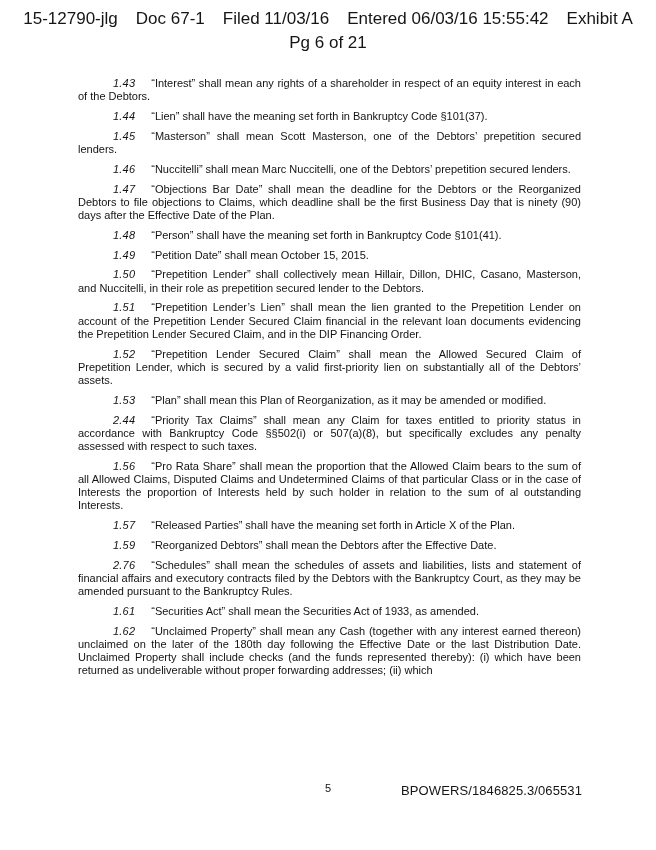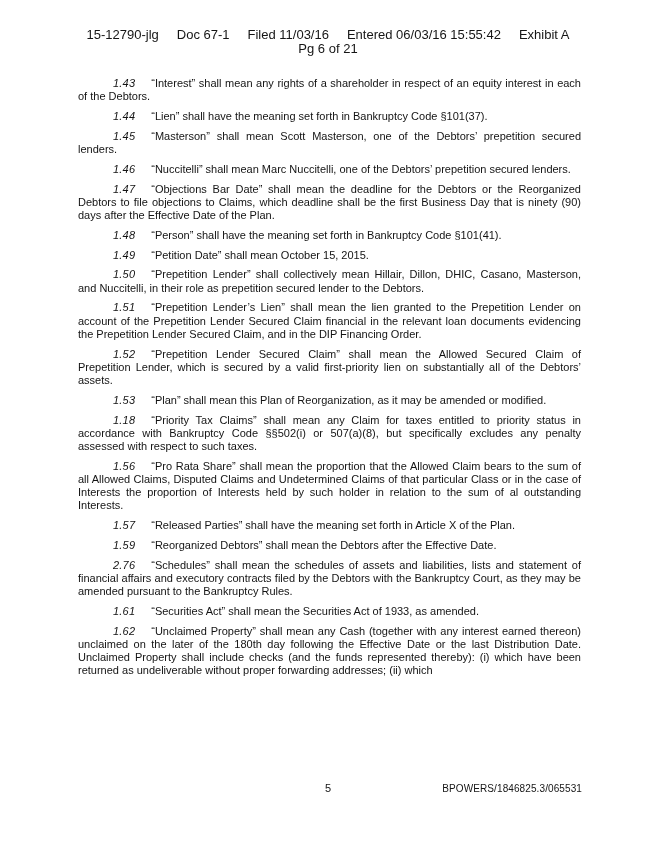--- a/index.html
+++ b/index.html
@@ -10,34 +10,34 @@
   .page {
     position: relative;
     width: 656px;
     height: 850px;
     background: #ffffff;
     color: #111111;
     font-family: "Liberation Sans", "DejaVu Sans", sans-serif;
     overflow: hidden;
   }
   .doc-header {
-    padding-top: 28px;
-    font-size: 13px;
+    padding-top: 12px;
+    font-size: 17px;
     line-height: 13px;
     color: #151515;
   }
   .doc-header-line1 {
     display: flex;
     justify-content: center;
     gap: 18px;
     white-space: nowrap;
   }
   .doc-header-line2 {
     text-align: center;
-    margin-top: 1px;
+    margin-top: 11px;
   }
   .doc-body {
     position: absolute;
     top: 77px;
     left: 78px;
     width: 503px;
   }
   .para {
     font-size: 11px;
     line-height: 13.2px;
@@ -63,21 +63,21 @@
     left: 0;
     right: 0;
     text-align: center;
     font-size: 11px;
     color: #151515;
   }
   .doc-ref {
     position: absolute;
     right: 74px;
     top: 1px;
-    font-size: 10px;
+    font-size: 13px;
     letter-spacing: 0.1px;
     color: #151515;
   }
 </style>
 </head>
 <body>
 
 <div class="page">
 
   <div class="doc-header">
@@ -109,21 +109,21 @@
 
       <p class="para"><span class="num">1.50</span><span>“Prepetition Lender” shall collectively mean Hillair, Dillon, DHIC, Casano, Masterson, and Nuccitelli, in their role as prepetition secured lender to the Debtors.</span></p>
 
       <p class="para"><span class="num">1.51</span><span>“Prepetition Lender’s Lien” shall mean the lien granted to the Prepetition Lender on account of the Prepetition Lender Secured Claim financial in the relevant loan documents evidencing the Prepetition Lender Secured Claim, and in the DIP Financing Order.</span></p>
 
       <p class="para"><span class="num">1.52</span><span>“Prepetition Lender Secured Claim” shall mean the Allowed Secured Claim of Prepetition Lender, which is secured by a valid first-priority lien on substantially all of the Debtors’ assets.</span></p>
 
       <p class="para"><span class="num">1.53</span><span>“Plan” shall mean this Plan of Reorganization, as it may be amended or modified.</span></p>
 
 
-      <p class="para"><span class="num">1.18</span><span>“Priority Tax Claims” shall mean any Claim for taxes entitled to priority status in accordance with Bankruptcy Code §§502(i) or 507(a)(8), but specifically excludes any penalty assessed with respect to such taxes.</span></p>
+      <p class="para"><span class="num">2.44</span><span>“Priority Tax Claims” shall mean any Claim for taxes entitled to priority status in accordance with Bankruptcy Code §§502(i) or 507(a)(8), but specifically excludes any penalty assessed with respect to such taxes.</span></p>
 
       <p class="para"><span class="num">1.56</span><span>“Pro Rata Share” shall mean the proportion that the Allowed Claim bears to the sum of all Allowed Claims, Disputed Claims and Undetermined Claims of that particular Class or in the case of Interests the proportion of Interests held by such holder in relation to the sum of al outstanding Interests.</span></p>
 
       <p class="para"><span class="num">1.57</span><span>“Released Parties” shall have the meaning set forth in Article X of the Plan.</span></p>
 
 
       <p class="para"><span class="num">1.59</span><span>“Reorganized Debtors” shall mean the Debtors after the Effective Date.</span></p>
 
       <p class="para"><span class="num">2.76</span><span>“Schedules” shall mean the schedules of assets and liabilities, lists and statement of financial affairs and executory contracts filed by the Debtors with the Bankruptcy Court, as they may be amended pursuant to the Bankruptcy Rules.</span></p>
 

